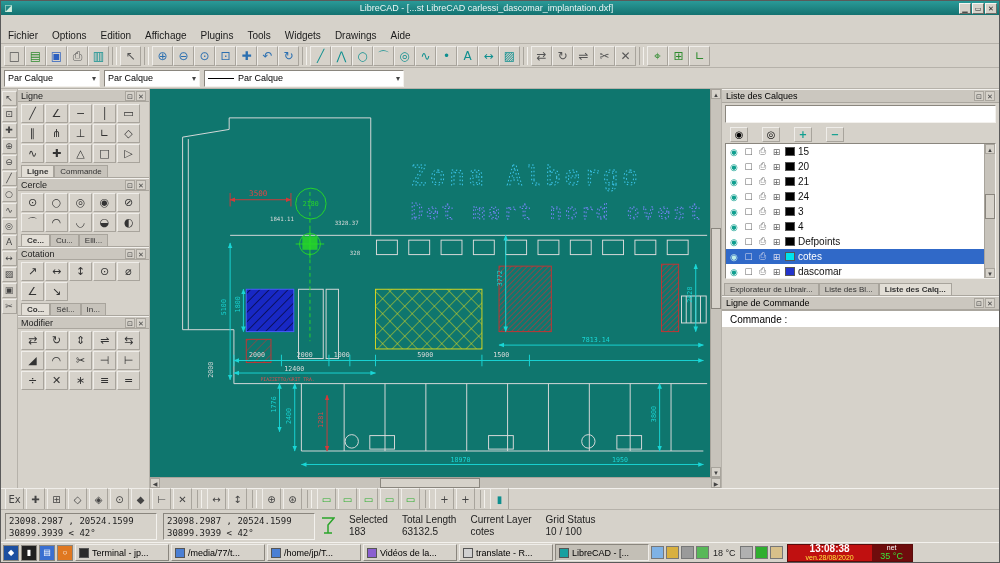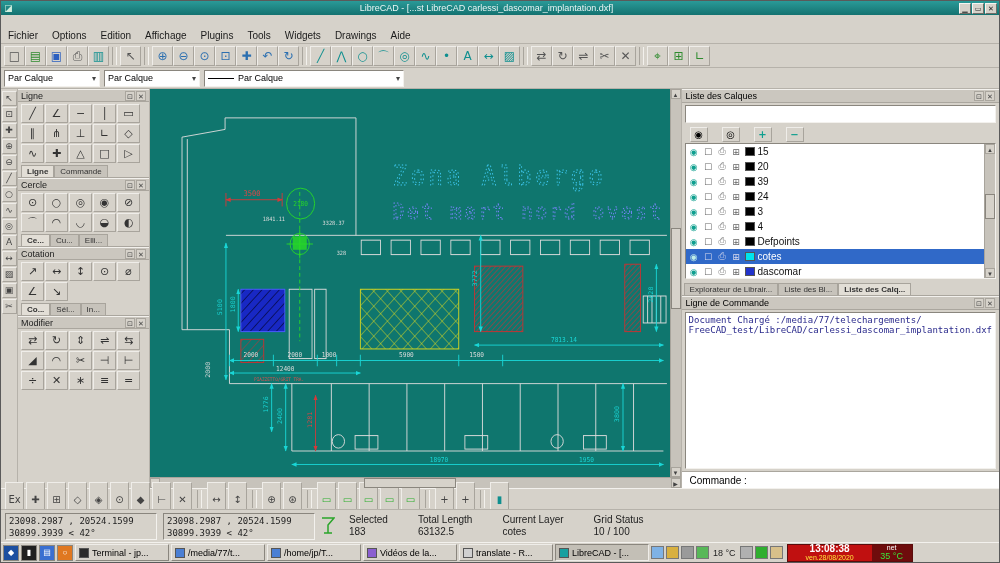--- a/index.html
+++ b/index.html
@@ -105,29 +105,29 @@
   .cmd-history { flex:1; margin:2px 3px; background:#fff; border:1px solid;
                  border-color:#8a867e #f3f1ed #f3f1ed #8a867e; font-family:"DejaVu Sans Mono",monospace;
                  font-size:9px; color:#2a2a8c; padding:2px 3px; white-space:pre-wrap; overflow:hidden; }
   .cmd-row { height:17px; flex:0 0 17px; display:flex; align-items:center; background:#fff;
              border-top:1px solid #aaa69e; font-size:10px; padding:0 8px; gap:4px; }
   .cmd-row input { flex:1; border:none; outline:none; font-size:10px; background:#fff; }
 
   
   .snapbar { height:21px; flex:0 0 21px; display:flex; align-items:center; gap:2px;
              background:#d6d2ca; border-top:1px solid #f3f1ed; padding:0 4px; }
-  .snap-btn { width:19px; height:34px; font-family:"DejaVu Sans",sans-serif; font-size:10px; line-height:15px;
+  .snap-btn { width:19px; height:22px; font-family:"DejaVu Sans",sans-serif; font-size:10px; line-height:15px;
               text-align:center; background:#d6d2ca; border:1px solid; border-color:#efede9 #a8a49c #a8a49c #efede9;
               color:#444; padding:0; }
   .statusbar { height:33px; flex:0 0 33px; display:flex; align-items:center; gap:6px;
                background:#d6d2ca; border-top:1px solid #b6b2aa; padding:0 4px; }
   .coord-box { width:152px; height:27px; border:1px solid; border-color:#8a867e #f3f1ed #f3f1ed #8a867e;
                font-family:"DejaVu Sans Mono",monospace; font-size:9px; line-height:12px; padding:1px 3px; color:#222; }
   .funnel { width:14px; height:18px; }
-  .sb-fields { display:flex; gap:30px; margin-left:8px; }
+  .sb-fields { display:flex; gap:14px; margin-left:8px; }
   .sb-field { font-size:10px; line-height:12px; color:#222; }
   .sb-lab { white-space:nowrap; }
   .sb-val { white-space:nowrap; }
 
   .taskbar { height:20px; flex:0 0 20px; display:flex; align-items:center; background:#d6d2ca;
              border-top:1px solid #f3f1ed; padding:0 2px; gap:2px; }
   .launcher { width:16px; height:16px; border:1px solid #8a867e; color:#fff; font-size:8px;
               line-height:14px; text-align:center; padding:0; }
   .task-btn { flex:0 0 94px; height:17px; display:flex; align-items:center; gap:3px; padding:0 3px;
               background:#d6d2ca; border:1px solid; border-color:#efede9 #8a867e #8a867e #efede9;
@@ -540,21 +540,21 @@
               <span class="l-ic">⊞</span>
               <span class="l-swatch" style="background: rgb(0, 0, 0);"></span>
               <span class="l-name">20</span>
             </div>
             <div class="layer-row">
               <span class="l-eye">◉</span>
               <span class="l-ic">☐</span>
               <span class="l-ic">⎙</span>
               <span class="l-ic">⊞</span>
               <span class="l-swatch" style="background: rgb(0, 0, 0);"></span>
-              <span class="l-name">39</span>
+              <span class="l-name">21</span>
             </div>
             <div class="layer-row">
               <span class="l-eye">◉</span>
               <span class="l-ic">☐</span>
               <span class="l-ic">⎙</span>
               <span class="l-ic">⊞</span>
               <span class="l-swatch" style="background: rgb(0, 0, 0);"></span>
               <span class="l-name">24</span>
             </div>
             <div class="layer-row">
@@ -609,22 +609,20 @@
       <div class="dock-tabs">
           <button class="mini-tab">Explorateur de Librair...</button>
           <button class="mini-tab">Liste des Bl...</button>
           <button class="mini-tab active">Liste des Calq...</button>
         </div>
       <div class="dock-header">
         <span class="t">Ligne de Commande</span>
         <span class="sec-btn">⊡</span>
         <span class="sec-btn">✕</span>
       </div>
-      <div class="cmd-history">Document Chargé :/media/77/telechargements/
-FreeCAD_test/LibreCAD/carlessi_dascomar_implantation.dxf</div>
       <div class="cmd-row">
         <span>Commande :</span>
         <input style="">
       </div>
     </div>
   </div>
 
   <div class="snapbar">
       <button class="snap-btn">Ex</button>
       <button class="snap-btn">✚</button>

